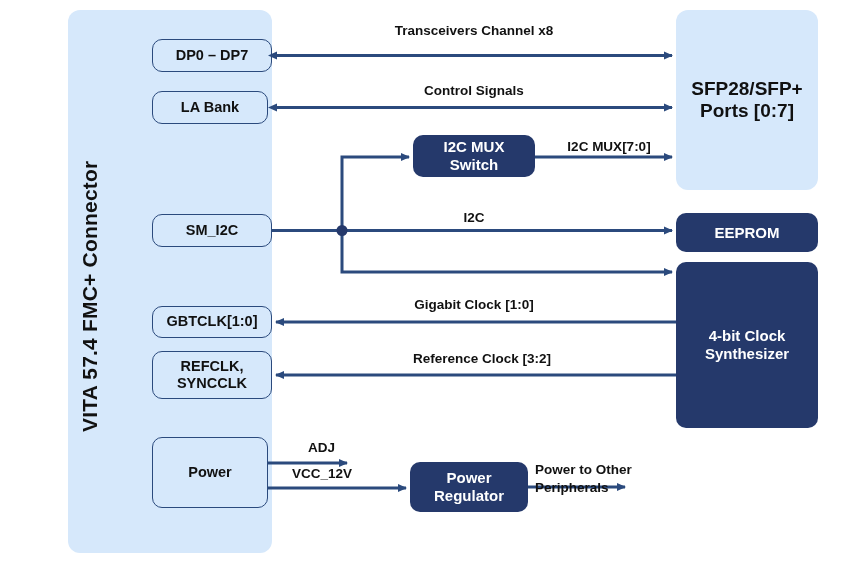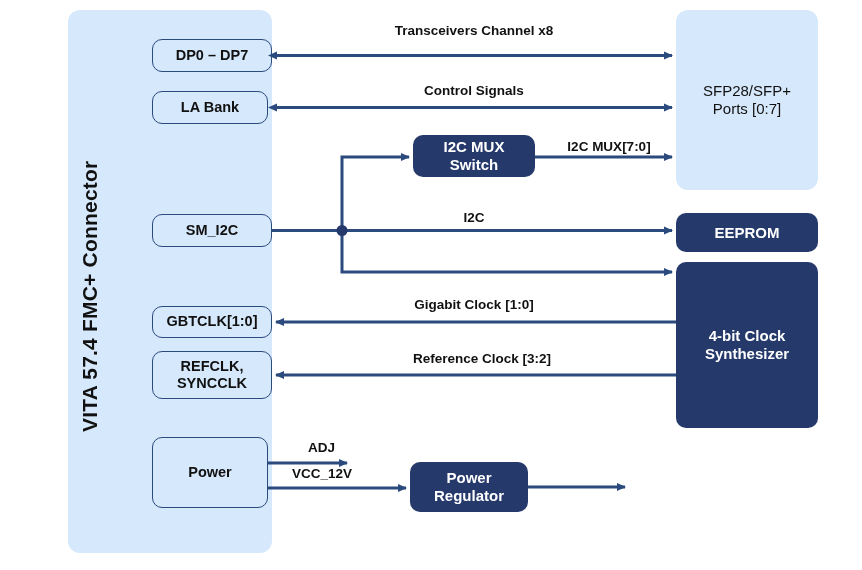--- a/index.html
+++ b/index.html
@@ -22,21 +22,21 @@
   }
 
   
   .pin-box{
     background:#d6e8fb;border:1.6px solid #2b4a7d;border-radius:10px;
     color:#111111;font-weight:bold;font-size:14.5px;
   }
   
   .light-block{
     background:#d6e8fb;border-radius:12px;color:#111111;
-    font-weight:normal;font-size:15px;
+    font-weight:bold;font-size:19px;
   }
   
   .dark-block{
     background:#25396b;border-radius:10px;color:#ffffff;
     font-weight:bold;font-size:15px;
   }
 
   .wire-label{
     position:absolute;color:#111111;font-weight:bold;font-size:13.5px;
     white-space:nowrap;line-height:1.3;
@@ -125,14 +125,16 @@
   <div class="wire-label center" style="left:474px;top:209px;">I2C</div>
 
   <div class="wire-label center" style="left:474px;top:296px;">Gigabit Clock [1:0]</div>
 
   <div class="wire-label center" style="left:474px;top:350px;padding-left:16px;">Reference Clock [3:2]</div>
 
   <div class="wire-label" style="left:308px;top:439px;">ADJ</div>
 
   <div class="wire-label" style="left:292px;top:465px;">VCC_12V</div>
 
+  <div class="wire-label" style="left:535px;top:461px;white-space:pre-line;">Power to Other
+Peripherals</div>
 
 </div>
 
 </body></html>

